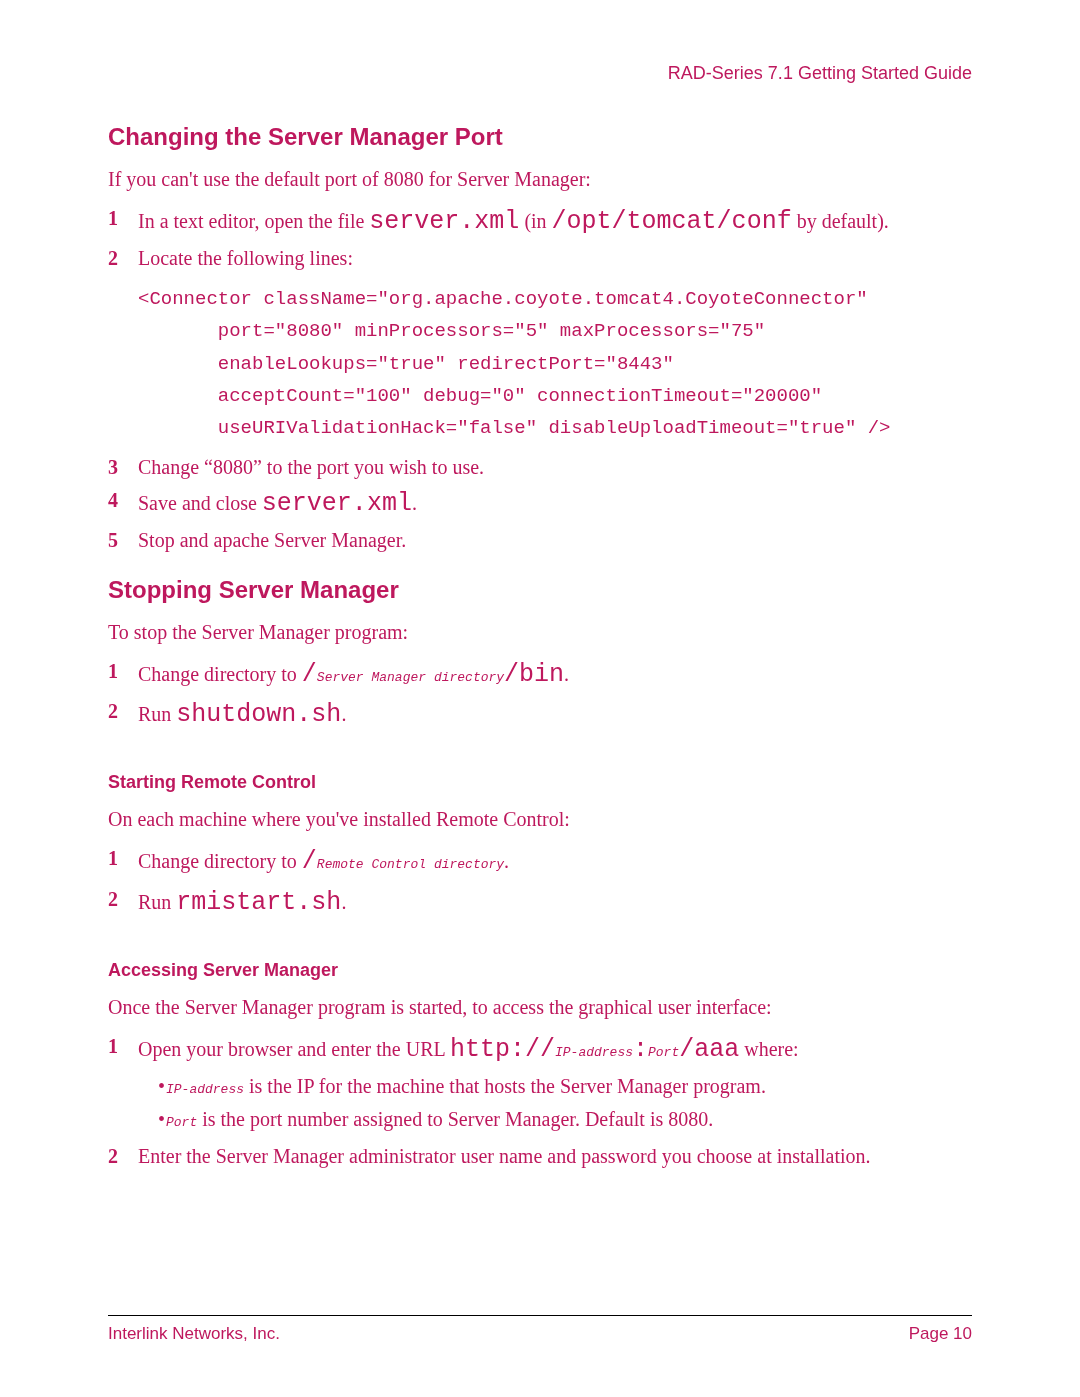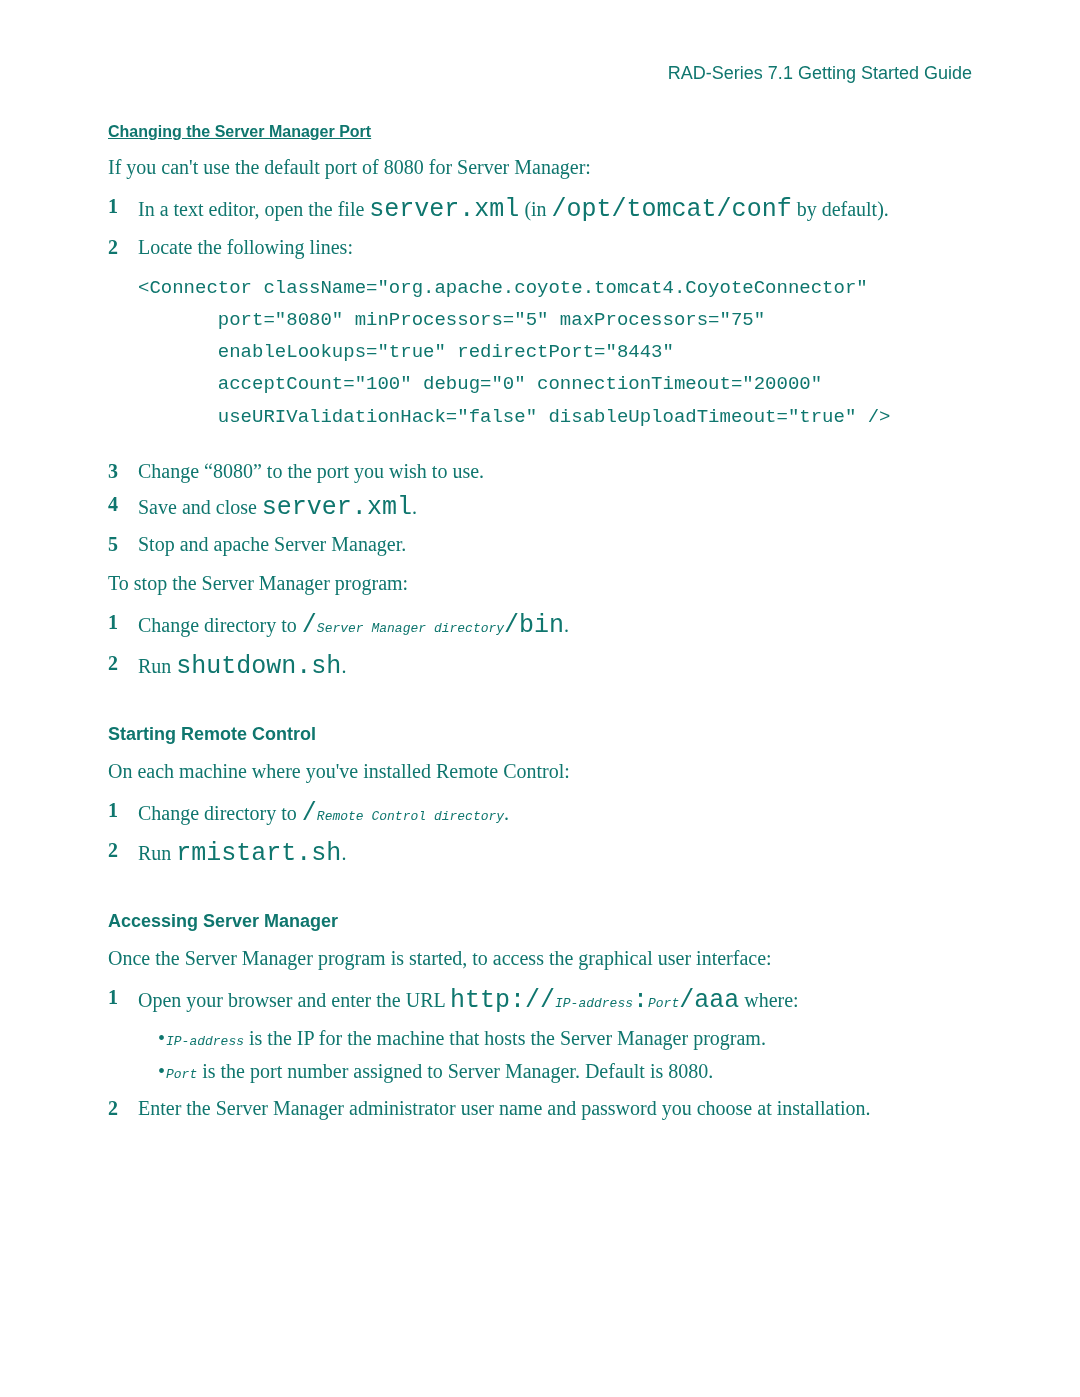--- a/index.html
+++ b/index.html
@@ -9,36 +9,35 @@
     width: 1080px;
   }
   .page {
     width: 1080px;
     min-height: 1397px;
     box-sizing: border-box;
     padding: 60px 108px 40px 108px;
     position: relative;
     font-family: "Times New Roman", Times, serif;
     font-size: 20px;
-    color: #0f766e;
+    color: #be185d;
     line-height: 1.45;
   }
   .header-line {
     text-align: right;
     font-family: Arial, Helvetica, sans-serif;
     font-size: 18px;
     margin-bottom: 34px;
   }
   .sub-heading {
     font-family: Arial, Helvetica, sans-serif;
     font-weight: bold;
-    font-size: 16px;
+    font-size: 24px;
     margin-top: 18px;
     margin-bottom: 10px;
-    text-decoration: underline;
   }
   .section-heading {
     font-family: Arial, Helvetica, sans-serif;
     font-weight: bold;
     font-size: 18px;
     margin-top: 36px;
     margin-bottom: 10px;
   }
   .para {
     margin: 6px 0 10px 0;
@@ -87,21 +86,21 @@
   }
   .code-ital {
     font-family: "Courier New", Courier, monospace;
     font-style: italic;
     font-size: 13px;
   }
   pre.codeblock {
     font-family: "Courier New", Courier, monospace;
     font-size: 19px;
     white-space: pre;
-    margin: 10px 0 24px 30px;
+    margin: 10px 0 8px 30px;
     line-height: 1.7;
   }
   .footer {
     position: absolute;
     left: 108px;
     right: 108px;
     bottom: 50px;
   }
   .footer-rule {
     border: none;
@@ -155,20 +154,21 @@
       <span class="body">
         <span>Save and close </span><span class="code">server.xml</span><span>.</span>
       </span>
     </li>
     <li>
       <span class="num">5</span>
       <span class="body">Stop and apache Server Manager.</span>
     </li>
   </ol>
 
+  <div class="sub-heading">Stopping Server Manager</div>
 
   <div class="para">To stop the Server Manager program:</div>
 
   <ol class="num-list">
     <li>
       <span class="num">1</span>
       <span class="body">
         <span>Change directory to </span><span class="code">/</span><span class="code-ital">Server Manager directory</span><span class="code">/bin</span><span>.</span>
       </span>
     </li>
@@ -223,14 +223,21 @@
           </li>
         </ul>
       </span>
     </li>
     <li>
       <span class="num">2</span>
       <span class="body">Enter the Server Manager administrator user name and password you choose at installation.</span>
     </li>
   </ol>
 
+  <div class="footer">
+    <hr class="footer-rule">
+    <div class="footer-row">
+      <span>Interlink Networks, Inc.</span>
+      <span>Page 10</span>
+    </div>
+  </div>
 
 </div>
 
 </body></html>

